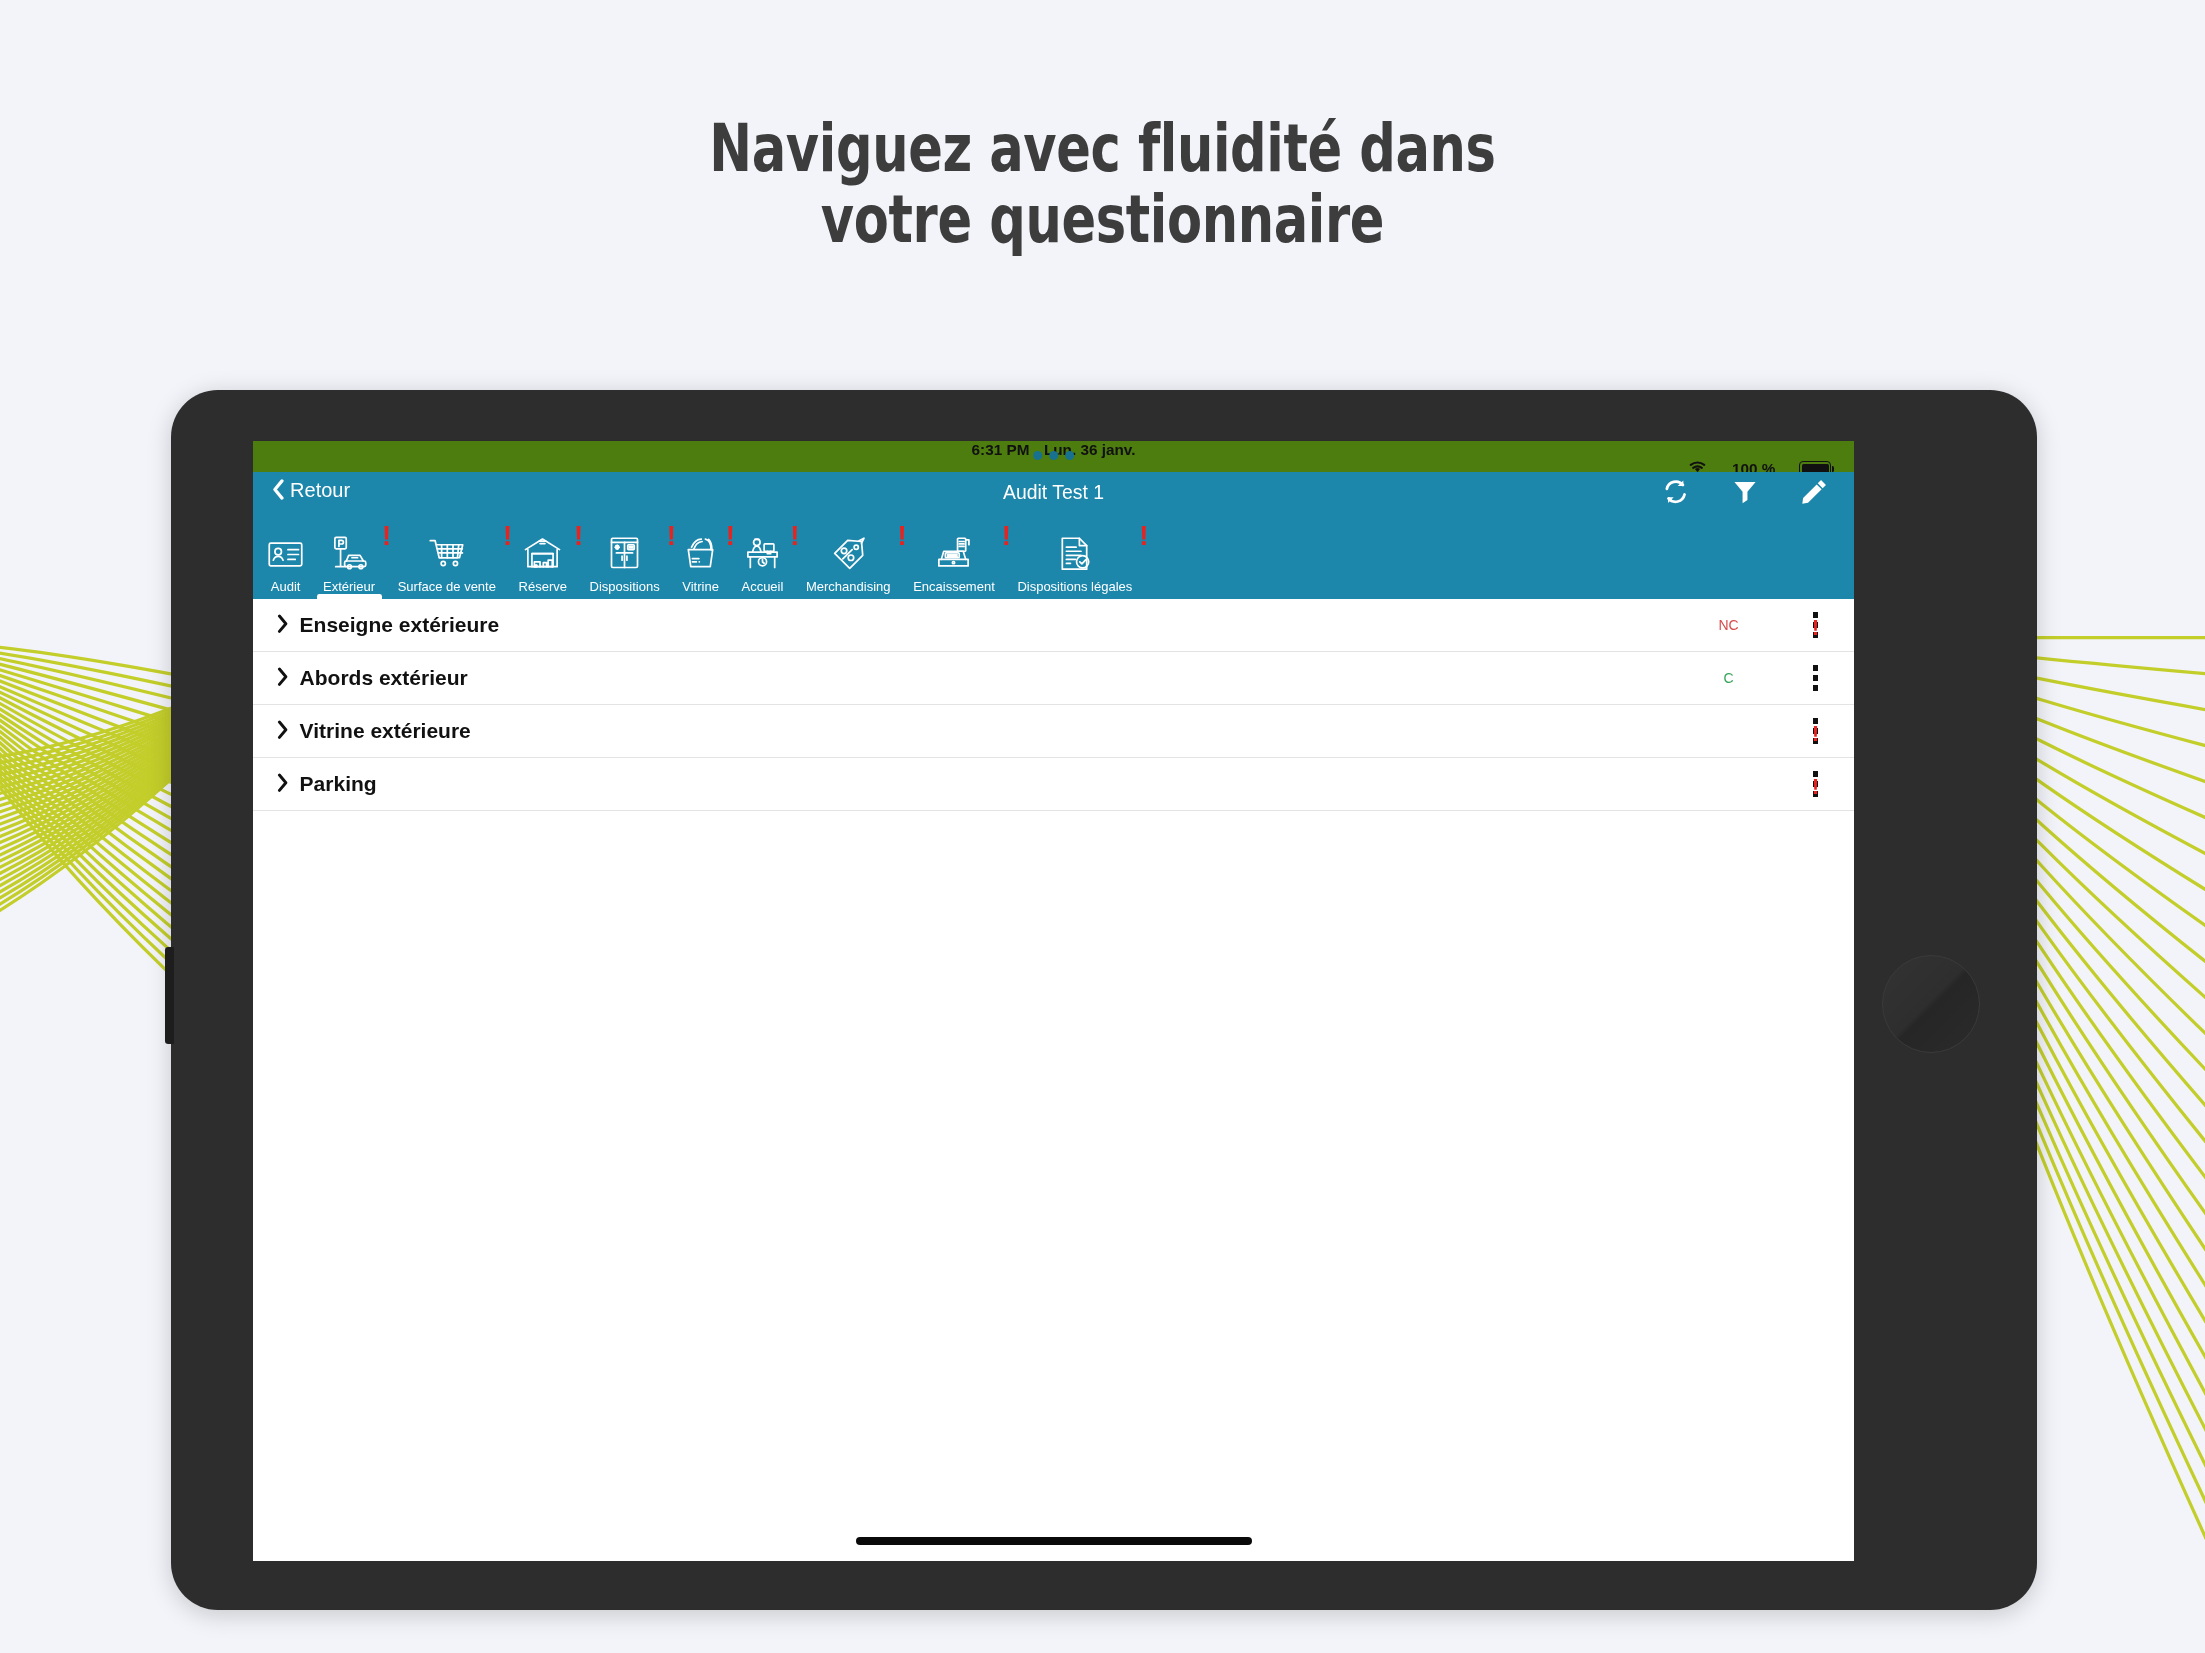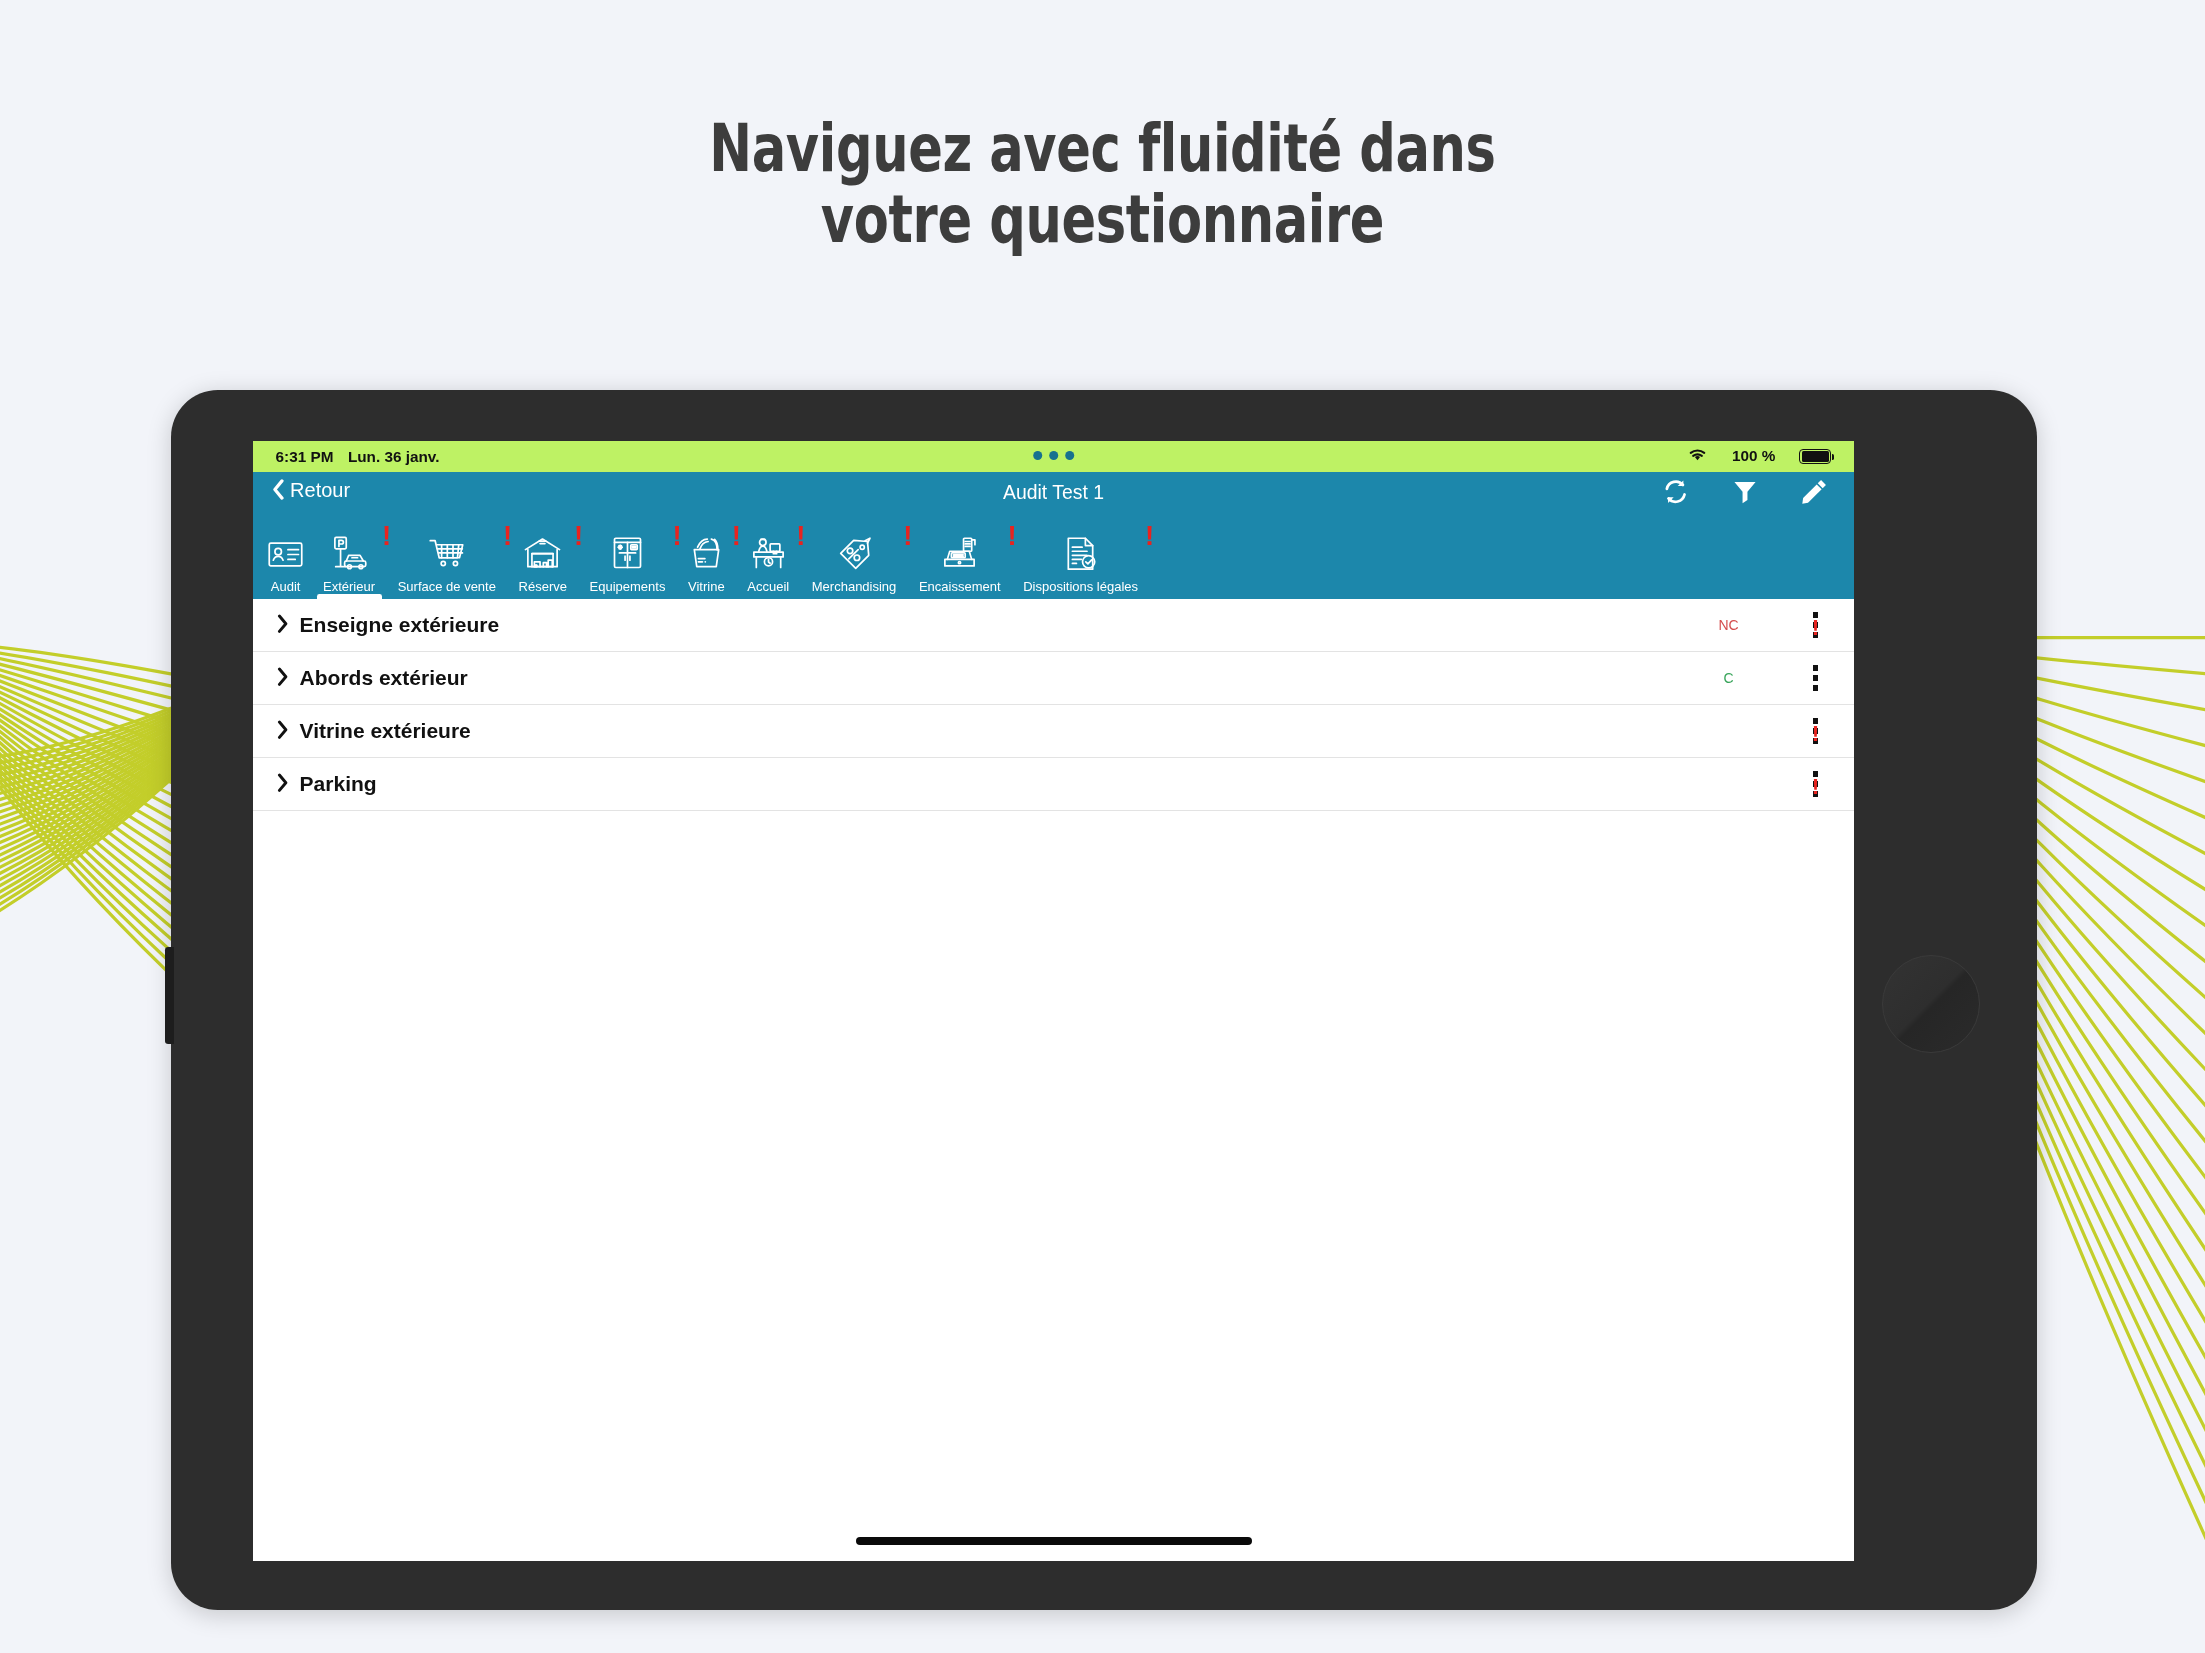--- a/index.html
+++ b/index.html
@@ -82,28 +82,29 @@
     top: 51px;
     width: 1601px;
     height: 1120px;
     background: #ffffff;
     overflow: hidden;
   }
 
   
   .statusbar {
     height: 31px;
-    background: #bef264;
+    background: #4d7c0f;
     display: flex;
     align-items: center;
     padding: 0 22.6px;
     position: relative;
     color: #111;
     font-size: 15.3px;
     font-weight: 600;
+    flex-direction: column;
   }
   .sb-left { display: flex; align-items: baseline; gap: 14.5px; }
   .sb-right {
     margin-left: auto;
     display: flex;
     align-items: center;
     gap: 24px;
   }
   .sb-dots {
     position: absolute;
@@ -500,21 +501,21 @@
               <rect x="8" y="4" width="32" height="36" rx="1.6" stroke="#fff" stroke-width="2.1" fill="none" stroke-linecap="round" stroke-linejoin="round"></rect>
      <path d="M8 9h32" stroke="#fff" stroke-width="2.1" fill="none" stroke-linecap="round" stroke-linejoin="round"></path>
      <path d="M24 9v31" stroke="#fff" stroke-width="2.1" fill="none" stroke-linecap="round" stroke-linejoin="round"></path>
      <path d="M15 12.5v5M12.5 15h5M13.5 13.2l3 3.6M16.5 13.2l-3 3.6" stroke="#fff" stroke-width="2.1" fill="none" stroke-linecap="round" stroke-linejoin="round"></path>
      <rect x="28" y="12" width="8" height="6" rx="1" stroke="#fff" stroke-width="2.1" fill="none" stroke-linecap="round" stroke-linejoin="round"></rect>
      <path d="M29.6 14h4.8M29.6 16h4.8" stroke="#fff" stroke-width="2.1" fill="none" stroke-linecap="round" stroke-linejoin="round"></path>
      <path d="M14 22h20" stroke="#fff" stroke-width="2.1" fill="none" stroke-linecap="round" stroke-linejoin="round"></path>
      <path d="M21 26v5M27 26v5" stroke="#fff" stroke-width="2.1" fill="none" stroke-linecap="round" stroke-linejoin="round"></path>
             </svg>
           </span>
-          <span class="lbl">Equipements</span>
+          <span class="lbl">Dispositions</span>
           <span class="bang">!</span>
         </div>
         <div class="tab">
           <span class="ico">
             <svg width="39" height="39" viewBox="0 0 48 48">
               <path d="M9 18h30l-3 21H12z" stroke="#fff" stroke-width="2.1" fill="none" stroke-linecap="round" stroke-linejoin="round"></path>
      <path d="M13 15c3-7 8-10 12-10" stroke="#fff" stroke-width="2.1" fill="none" stroke-linecap="round" stroke-linejoin="round"></path>
      <path d="M16 17c2-6 6.5-8.6 10-9" stroke="#fff" stroke-width="2.1" fill="none" stroke-linecap="round" stroke-linejoin="round"></path>
      <path d="M30 5c4 1 7 6 7 13" stroke="#fff" stroke-width="2.1" fill="none" stroke-linecap="round" stroke-linejoin="round"></path>
      <path d="M34 5.5c2.5 2.5 4 7.5 4 12.5" stroke="#fff" stroke-width="2.1" fill="none" stroke-linecap="round" stroke-linejoin="round"></path>

